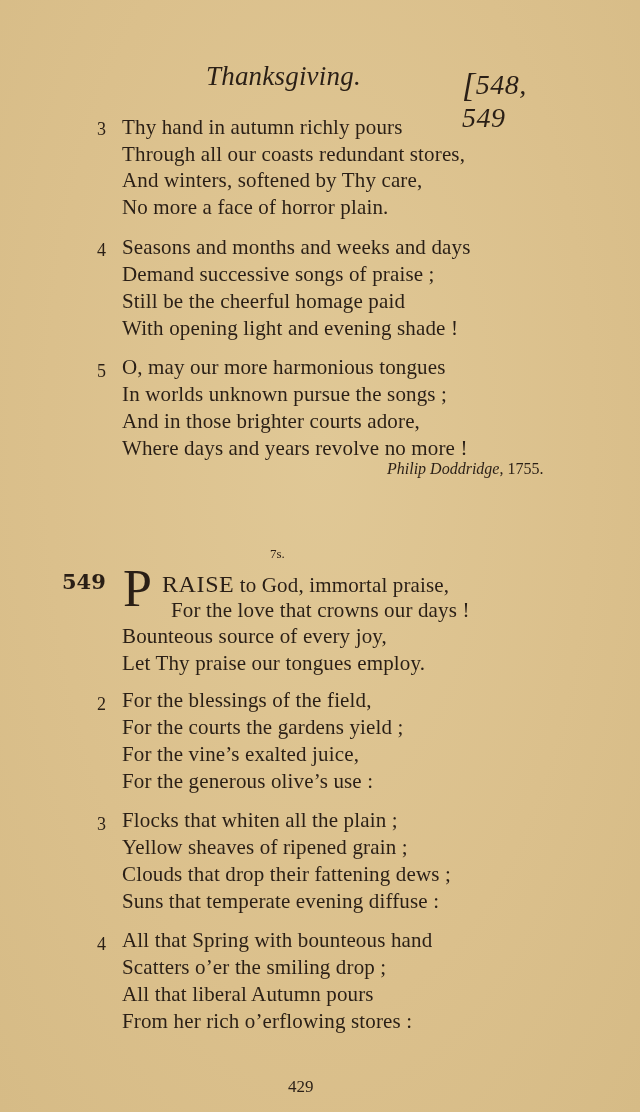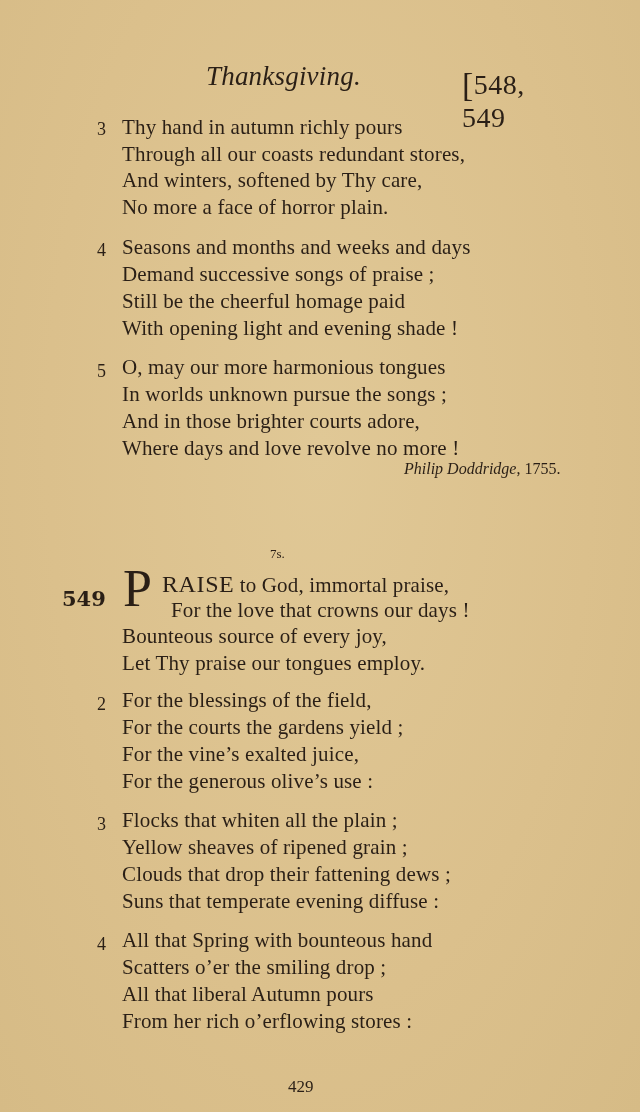--- a/index.html
+++ b/index.html
@@ -11,41 +11,41 @@
     color: #2a1f16;
     position: relative;
   }
   .page { position: absolute; left: 0; top: 9px; width: 522px; height: 1112px; }
   .header-title {
     position: absolute; left: 206px; top: 52px;
     font-style: italic; font-size: 27px; letter-spacing: 0.2px;
   }
   .header-range {
     position: absolute; left: 462px; top: 55px;
-    font-size: 28px; letter-spacing: 0.5px;
+    font-size: 28px; letter-spacing: 0.5px; font-style: italic;
   }
   .header-range .bracket { font-size: 34px; position: relative; top: 2px; }
   .line {
     position: absolute; left: 122px; white-space: nowrap;
     font-size: 21px; letter-spacing: 0.15px;
   }
   .vnum {
     position: absolute; left: 97px; font-size: 18px;
   }
   .attr {
     position: absolute; left: 387px; top: 451px; white-space: nowrap;
     font-size: 16px;
   }
-  .attr .name { font-style: italic; margin-left: 17px; }
+  .attr .name { font-style: italic; }
   .meter {
     position: absolute; left: 270px; top: 537px; font-size: 13px;
   }
   .hymn-num {
     position: absolute; left: 62px; top: 560px;
-    font-family: "DejaVu Serif", serif; font-weight: bold; font-size: 21px; margin-top: 17px;
+    font-family: "DejaVu Serif", serif; font-weight: bold; font-size: 21px;
   }
   .dropcap {
     position: absolute; left: 123px; top: 554px;
     font-size: 52px; line-height: 52px;
   }
   .smallcaps { font-size: 24px; letter-spacing: 0.6px; }
   .page-num {
     position: absolute; left: 288px; top: 1032px; font-size: 17px; margin-top: 36px;
   }
 </style>
@@ -73,21 +73,21 @@
     <span class="line" style="top:253px">Demand successive songs of praise ;</span>
     <span class="line" style="top:280px">Still be the cheerful homage paid</span>
     <span class="line" style="top:307px">With opening light and evening shade !</span>
   </div>
 
   <div>
     <span class="vnum" style="top:352px">5</span>
     <span class="line" style="top:346px">O, may our more harmonious tongues</span>
     <span class="line" style="top:373px">In worlds unknown pursue the songs ;</span>
     <span class="line" style="top:400px">And in those brighter courts adore,</span>
-    <span class="line" style="top:427px">Where days and love revolve no more !</span>
+    <span class="line" style="top:427px">Where days and years revolve no more !</span>
   </div>
 
   <div class="attr">
     <span class="name">Philip Doddridge</span><span>, 1755.</span>
   </div>
 
   <div class="meter">7s.</div>
   <div class="hymn-num">549</div>
   <div class="dropcap">P</div>
 

